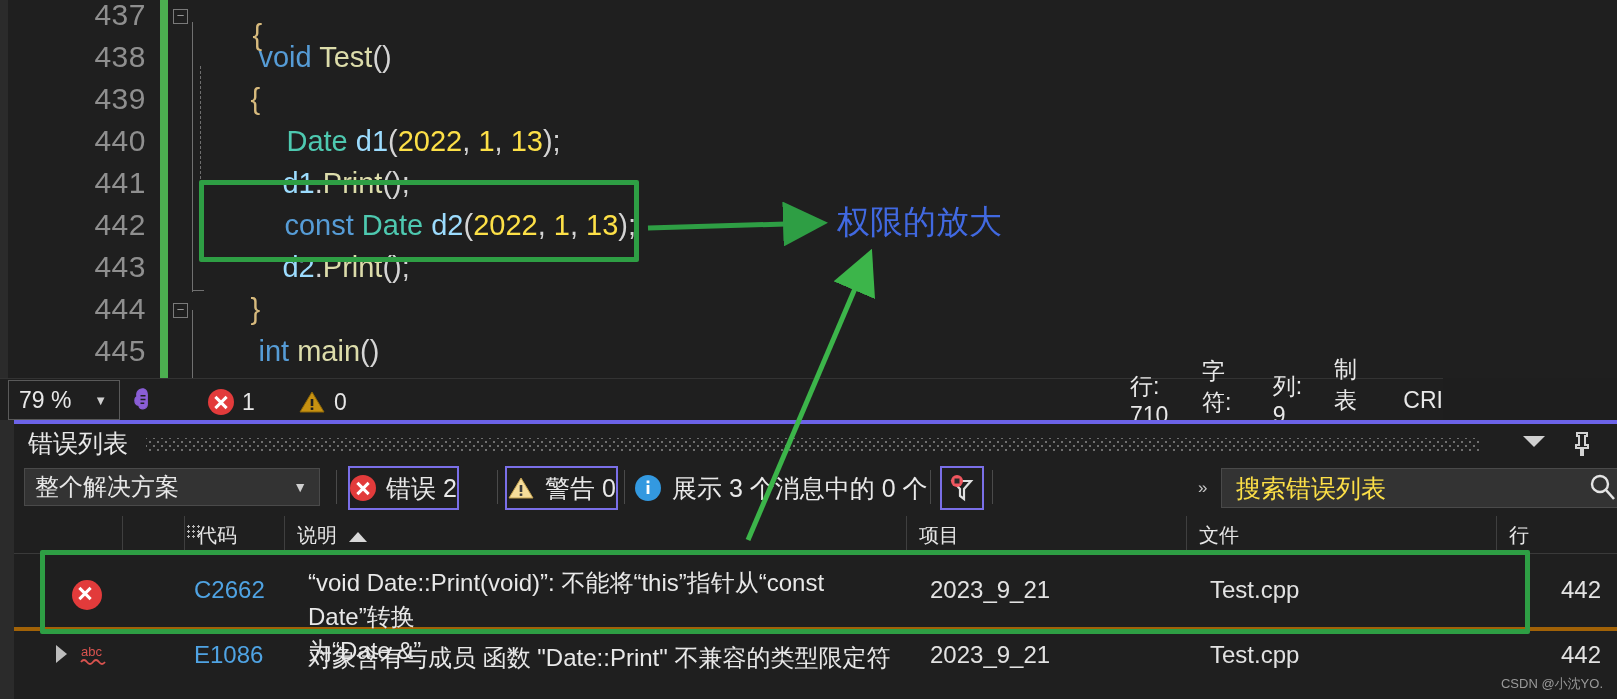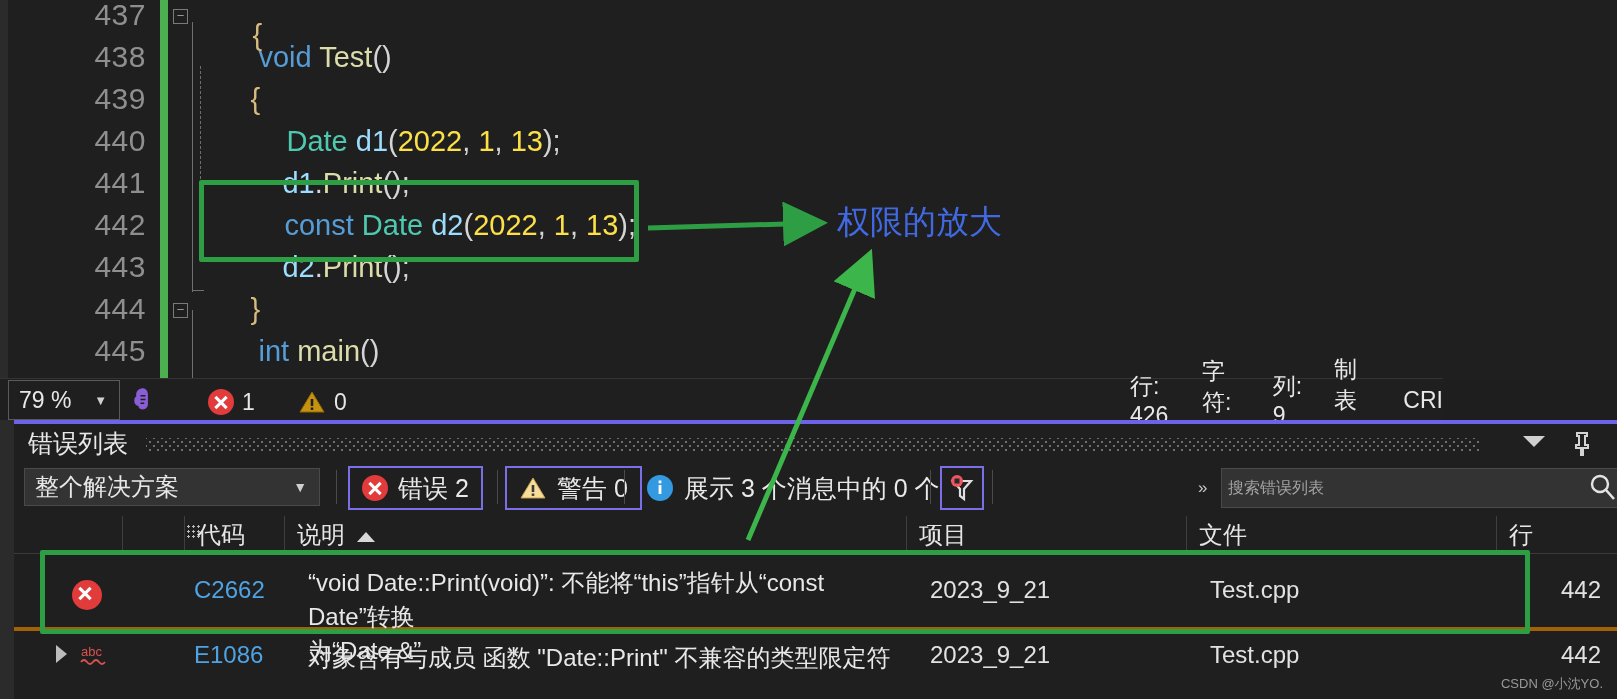--- a/index.html
+++ b/index.html
@@ -158,50 +158,50 @@
     flex: 1; color: #e8e8e8; font-size: 24px; padding-left: 10px;
   }
   .scope-combo .arw { color: #cfcfcf; font-size: 14px; padding-right: 12px; }
 
   .tb-sep {
     position: absolute; top: 4px; width: 1px; height: 34px; background: #4a4a4a;
   }
   .tb-btn {
     position: absolute; top: 0; height: 44px;
     display: flex; align-items: center; gap: 10px;
-    padding: 0 12px;
+    padding: 0 0;
   }
   .tb-btn.sel { border: 2px solid #7a6fe8; background: #1f1f1f; }
   .tb-btn .lbl { color: #e9e9e9; font-size: 25px; white-space: nowrap; }
   .tb-btn .lbl.info { color: #e9e9e9; }
 
   .search-box {
     position: absolute; left: 1207px; top: 2px; width: 410px; height: 40px;
     background: #333333; border: 1px solid #4a4a4a;
     display: flex; align-items: center;
   }
   .search-box .ph {
-    flex: 1; color: #a3a3a3; font-size: 16px; padding-left: 6px;
+    flex: 1; color: #fde047; font-size: 25px; padding-left: 14px;
   }
   .overflow-chev {
     position: absolute; left: 1184px; top: 12px;
     color: #c8c8c8; font-size: 17px; letter-spacing: -2px;
   }
 
   
   .tbl {
     position: absolute; left: 14px; top: 96px; right: 0; bottom: 0;
   }
   .tbl-head {
     position: absolute; left: 0; top: 0; right: 0; height: 38px;
     border-bottom: 1px solid #3a3a3a;
   }
   .th {
     position: absolute; top: 0; height: 38px;
-    color: #e6e6e6; font-size: 24px; line-height: 38px;
+    color: #e6e6e6; font-size: 20px; line-height: 38px;
     border-left: 1px solid #3f3f3f; padding-left: 12px;
     white-space: nowrap;
   }
   .sort-arrow {
     display: inline-block; margin-left: 12px;
     width: 0; height: 0; vertical-align: middle;
     border-left: 9px solid transparent; border-right: 9px solid transparent;
     border-bottom: 10px solid #d8d8d8;
   }
   .col-grip {
@@ -349,21 +349,21 @@
     <div class="sb-warn">
       <svg width="28" height="26" viewBox="0 0 28 26">
         <path d="M14 3 L26 23 L2 23 Z" fill="#c89211" stroke="#8d6708" stroke-width="1"></path>
         <rect x="12.7" y="10" width="2.6" height="7" fill="#1f1f1f"></rect>
         <rect x="12.7" y="18.5" width="2.6" height="2.4" fill="#1f1f1f"></rect>
       </svg>
       <span class="sb-count">0</span>
     </div>
 
     <div class="sb-items">
-      <span>行: 426</span>
+      <span>行: 710</span>
       <span>字符: 5</span>
       <span>列: 9</span>
       <span>制表符</span>
       <span>CRI</span>
     </div>
   </div>
 
   <div class="panel">
     <div class="panel-left-strip"></div>
     <div class="panel-accent"></div>

